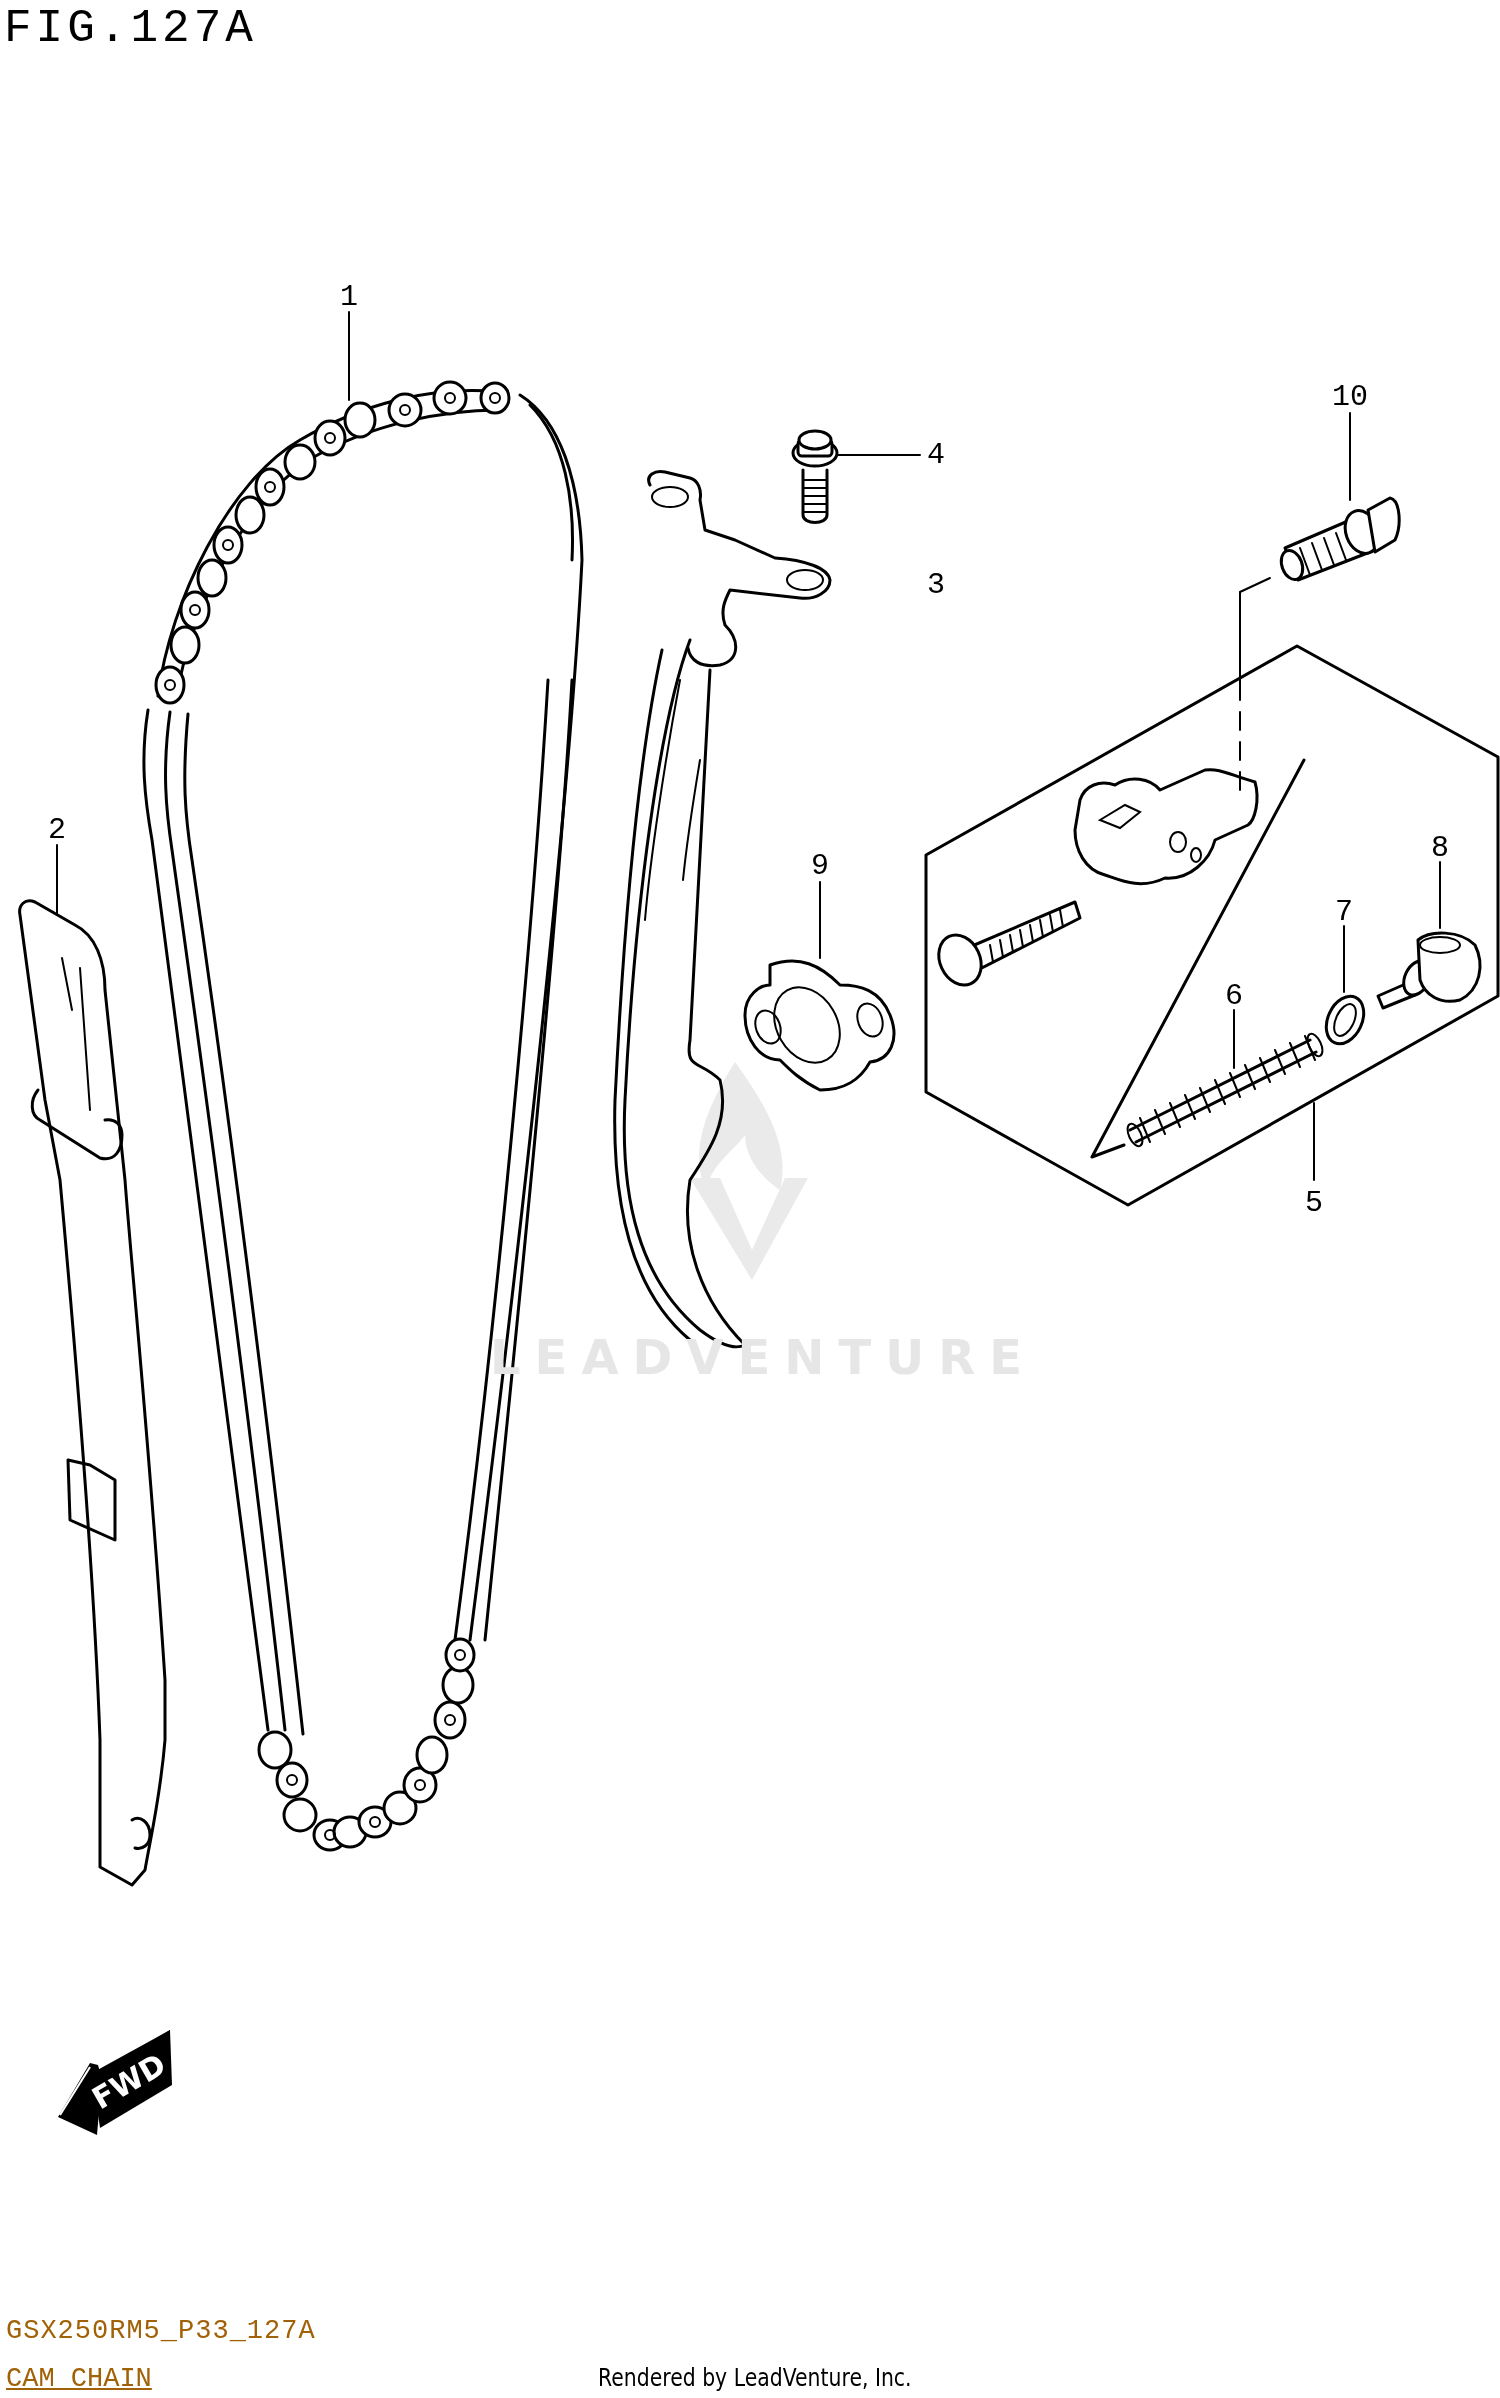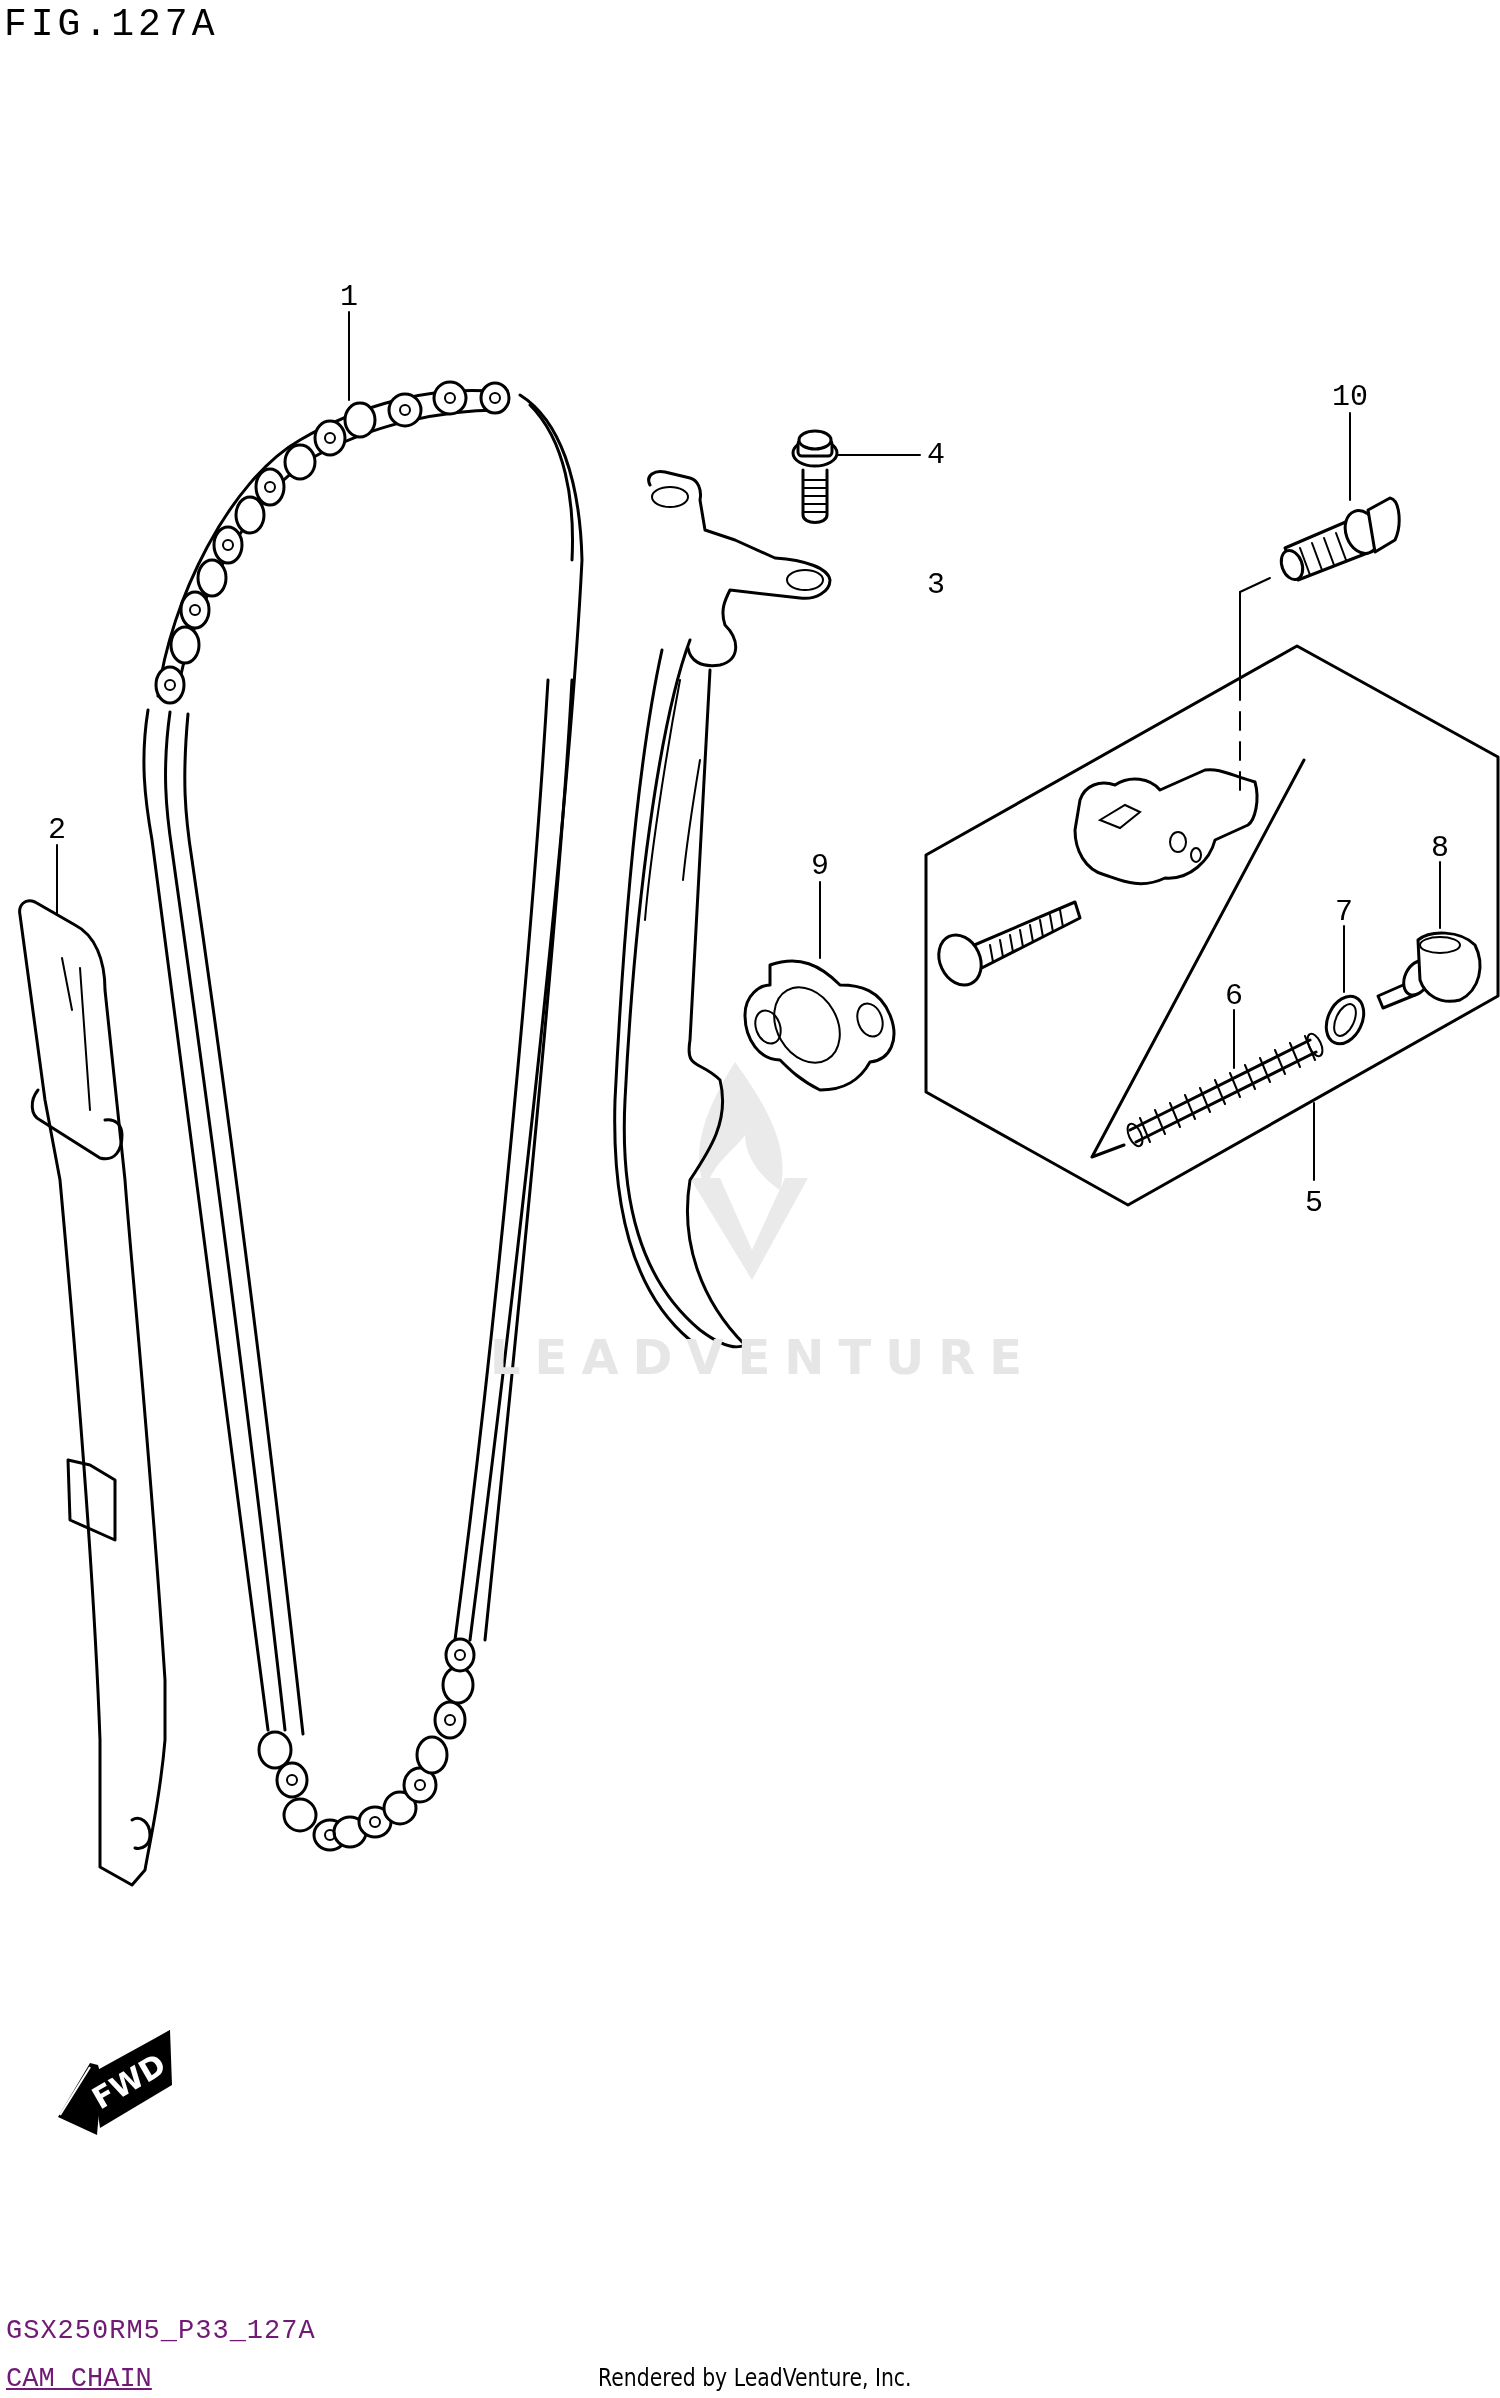--- a/index.html
+++ b/index.html
@@ -1,26 +1,26 @@
 <!DOCTYPE html>
 <html><head>
   <meta charset="utf-8">
   <style>
     html, body { margin: 0; padding: 0; background: #ffffff; }
     body { width: 1500px; height: 2398px; position: relative; overflow: hidden; }
     .fig-title {
       position: absolute; left: 4px; top: 6px;
       font-family: "Liberation Mono", "DejaVu Sans Mono", monospace;
-      font-size: 38px; letter-spacing: 4px; color: #000;
+      font-size: 46px; letter-spacing: 4px; color: #000;
       line-height: 1;
     }
     .footer-code, .footer-name {
       position: absolute; left: 6px;
       font-family: "Liberation Mono", "DejaVu Sans Mono", monospace;
-      font-size: 27px; color: #701a75; line-height: 1;
+      font-size: 27px; color: #a16207; line-height: 1;
     }
     .footer-code { top: 2318px; letter-spacing: 1px; }
     .footer-name { top: 2366px; text-decoration: underline; }
     .credit {
       position: absolute; left: 598px; top: 2366px;
       font-family: "DejaVu Sans", sans-serif;
       font-size: 24px; color: #000; line-height: 1;
       transform: scaleX(0.85); transform-origin: left top;
     }
     .callout {

